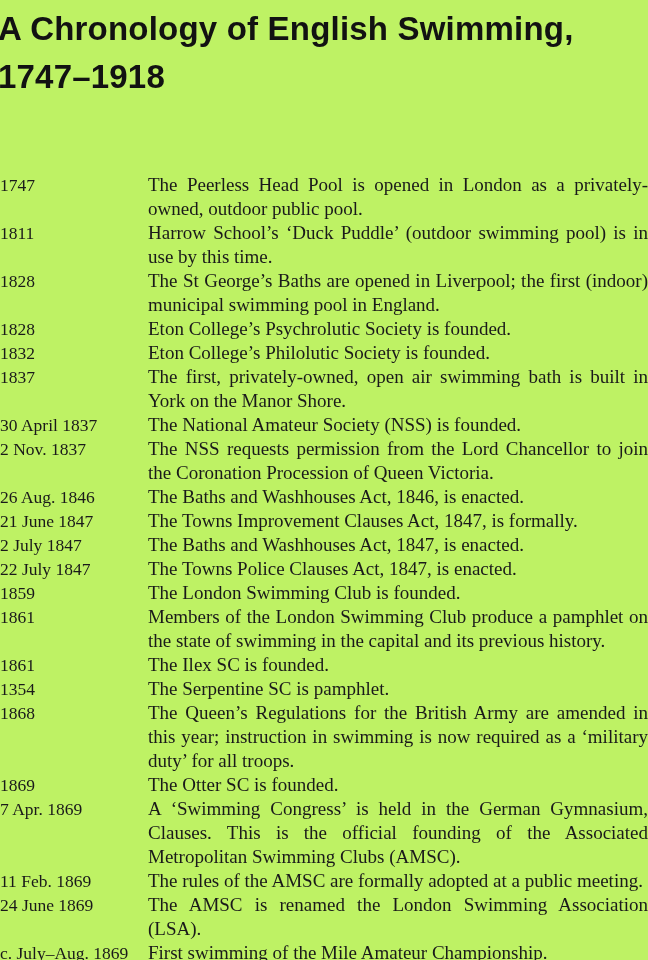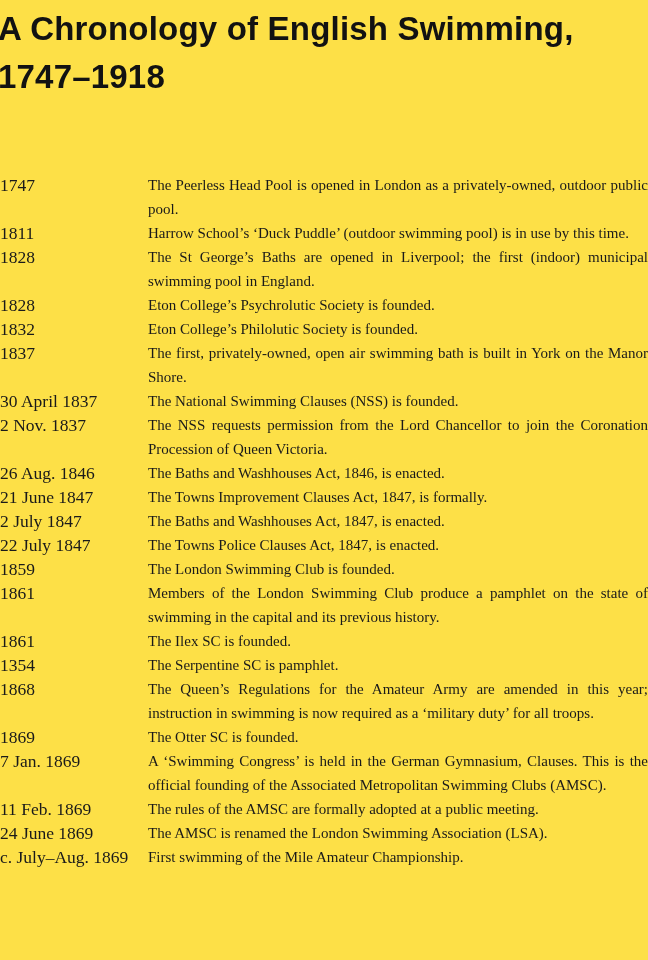--- a/index.html
+++ b/index.html
@@ -4,21 +4,21 @@
 <style>
   html, body {
     margin: 0;
     padding: 0;
     background: #ffffff;
   }
   .page {
     position: relative;
     width: 648px;
     height: 960px;
-    background: #fde047;
+    background: #bef264;
     overflow: hidden;
     color: #161616;
     font-family: "Liberation Serif", serif;
   }
   .title {
     font-family: "Liberation Sans", sans-serif;
     font-weight: 600;
     font-size: 33px;
     line-height: 48px;
     letter-spacing: 0.2px;
@@ -34,21 +34,21 @@
     grid-template-columns: 148px 1fr;
     align-items: start;
   }
   .entry-date {
     font-size: 17.5px;
     line-height: 24px;
     white-space: nowrap;
     color: #1a1a1a;
   }
   .entry-text {
-    font-size: 15px;
+    font-size: 19px;
     line-height: 24px;
     text-align: justify;
     text-align-last: left;
     color: #1a1a1a;
   }
 </style>
 </head>
 <body>
 
 <div class="page">
@@ -83,21 +83,21 @@
       <div class="entry-text">Eton College’s Philolutic Society is founded.</div>
     </div>
 
     <div class="entry">
       <div class="entry-date">1837</div>
       <div class="entry-text">The first, privately-owned, open air swimming bath is built in York on the Manor Shore.</div>
     </div>
 
     <div class="entry">
       <div class="entry-date">30 April 1837</div>
-      <div class="entry-text">The National Swimming Clauses (NSS) is founded.</div>
+      <div class="entry-text">The National Amateur Society (NSS) is founded.</div>
     </div>
 
     <div class="entry">
       <div class="entry-date">2 Nov. 1837</div>
       <div class="entry-text">The NSS requests permission from the Lord Chancellor to join the Coronation Procession of Queen Victoria.</div>
     </div>
 
 
     <div class="entry">
       <div class="entry-date">26 Aug. 1846</div>
@@ -134,30 +134,30 @@
       <div class="entry-text">The Ilex SC is founded.</div>
     </div>
 
     <div class="entry">
       <div class="entry-date">1354</div>
       <div class="entry-text">The Serpentine SC is pamphlet.</div>
     </div>
 
     <div class="entry">
       <div class="entry-date">1868</div>
-      <div class="entry-text">The Queen’s Regulations for the Amateur Army are amended in this year; instruction in swimming is now required as a ‘military duty’ for all troops.</div>
+      <div class="entry-text">The Queen’s Regulations for the British Army are amended in this year; instruction in swimming is now required as a ‘military duty’ for all troops.</div>
     </div>
 
     <div class="entry">
       <div class="entry-date">1869</div>
       <div class="entry-text">The Otter SC is founded.</div>
     </div>
 
     <div class="entry">
-      <div class="entry-date">7 Jan. 1869</div>
+      <div class="entry-date">7 Apr. 1869</div>
       <div class="entry-text">A ‘Swimming Congress’ is held in the German Gymnasium, Clauses. This is the official founding of the Associated Metropolitan Swimming Clubs (AMSC).</div>
     </div>
 
     <div class="entry">
       <div class="entry-date">11 Feb. 1869</div>
       <div class="entry-text">The rules of the AMSC are formally adopted at a public meeting.</div>
     </div>
 
     <div class="entry">
       <div class="entry-date">24 June 1869</div>

